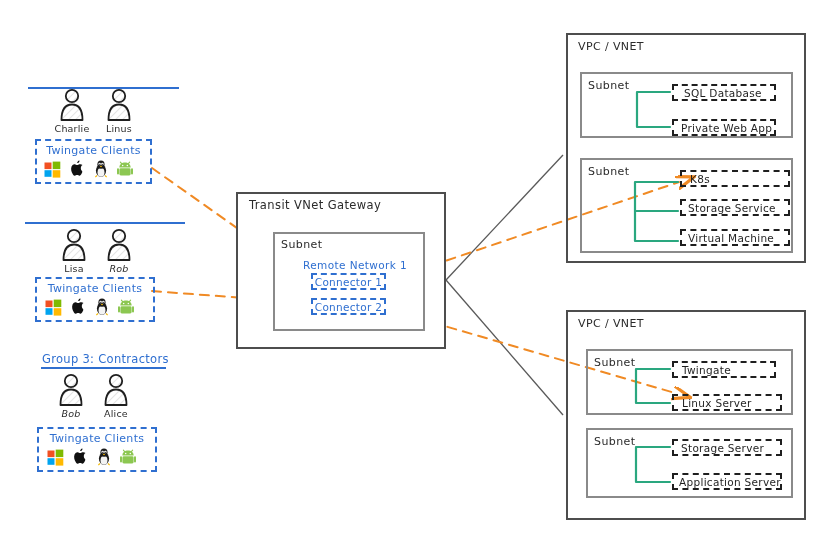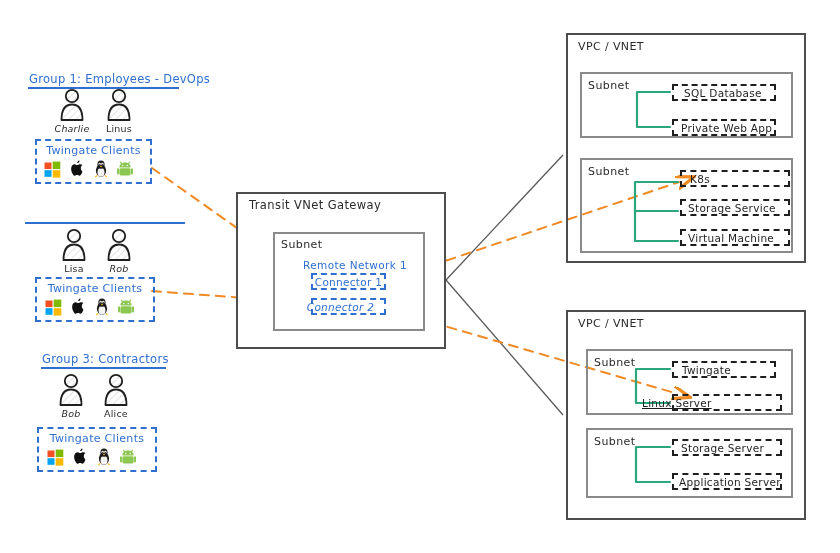--- a/index.html
+++ b/index.html
@@ -123,33 +123,32 @@
       <path d="M152,168 L312,281" marker-end="url(#arrowOrange)"></path>
       <path d="M152,291 L310,303" marker-end="url(#arrowOrange)"></path>
     </g>
 
     <g stroke="#f08a24" stroke-width="2" fill="none" stroke-dasharray="9 7" stroke-linecap="round">
       <path d="M386,281 L679,182" marker-end="url(#arrowOrange)"></path>
       <path d="M386,309 L675,393" marker-end="url(#arrowOrange)"></path>
     </g>
   </svg>
 
-  <div class="group-title" style="left:29px; top:72px;">Group 1: Employees - DevOps</div>
   <div class="group-rule" style="left:28px; top:87px; width:151px;"></div>
 
   <svg class="person" style="left:57px; top:88px;" width="30" height="34" viewBox="0 0 30 34">
     <defs>
       <pattern id="hatch1" width="5" height="5" patternTransform="rotate(45)" patternUnits="userSpaceOnUse">
         <line x1="0" y1="0" x2="0" y2="5" stroke="#c9c9c9" stroke-width="1"></line>
       </pattern>
     </defs>
     <circle cx="15" cy="8" r="6.2" fill="url(#hatch1)" stroke="#1f1f1f" stroke-width="1.8"></circle>
     <path d="M4.5,32 C4.5,21 9,16.5 15,16.5 C21,16.5 25.5,21 25.5,32 Z" fill="url(#hatch1)" stroke="#1f1f1f" stroke-width="1.8" stroke-linejoin="round"></path>
   </svg>
-  <div class="person-name" style="left:42px; top:123px; width:60px;font-style:italic;">Charlie</div>
+  <div class="person-name" style="left:42px; top:123px; width:60px;">Charlie</div>
 
   <svg class="person" style="left:104px; top:88px;" width="30" height="34" viewBox="0 0 30 34">
     <circle cx="15" cy="8" r="6.2" fill="url(#hatch1)" stroke="#1f1f1f" stroke-width="1.8"></circle>
     <path d="M4.5,32 C4.5,21 9,16.5 15,16.5 C21,16.5 25.5,21 25.5,32 Z" fill="url(#hatch1)" stroke="#1f1f1f" stroke-width="1.8" stroke-linejoin="round"></path>
   </svg>
   <div class="person-name" style="left:89px; top:123px; width:60px;">Linus</div>
 
   <div class="dashed-blue" style="left:35px; top:139px; width:117px; height:45px;"></div>
   <div class="clients-title" style="left:35px; top:144px; width:117px;">Twingate Clients</div>
   <div class="os-row" style="left:44px; top:160px; gap:9px;">
@@ -295,21 +294,21 @@
 
   <div class="box-inner" style="left:273px; top:232px; width:152px; height:99px;"></div>
   <div class="lbl" style="left:281px; top:238px;">Subnet</div>
 
   <div class="lbl-blue lbl" style="left:303px; top:259px; font-size:10.5px;">Remote Network 1</div>
 
   <div class="dashed-blue" style="left:311px; top:273px; width:75px; height:17px;"></div>
   <div class="conn-label" style="left:311px; top:276px; width:75px;">Connector 1</div>
 
   <div class="dashed-blue" style="left:311px; top:298px; width:75px; height:17px;"></div>
-  <div class="conn-label" style="left:303px; top:301px; width:75px;font-style:italic;">Connector 2</div>
+  <div class="conn-label" style="left:311px; top:301px; width:75px;">Connector 2</div>
 
   <div class="box" style="left:566px; top:33px; width:240px; height:230px;"></div>
   <div class="lbl" style="left:578px; top:40px; font-size:11px;">VPC / VNET</div>
 
   <div class="box-inner" style="left:580px; top:72px; width:213px; height:66px;"></div>
   <div class="lbl" style="left:588px; top:79px;">Subnet</div>
   <svg class="svg-layer" viewBox="0 0 840 553">
     <path d="M670,92 L637,92 L637,127 L670,127" fill="none" stroke="#2aa77f" stroke-width="2.2" stroke-linejoin="round" stroke-linecap="round"></path>
   </svg>
   <div class="dashed-dark" style="left:672px; top:84px; width:104px; height:17px;"></div>
@@ -334,21 +333,21 @@
   <div class="lbl" style="left:578px; top:317px; font-size:11px;">VPC / VNET</div>
 
   <div class="box-inner" style="left:586px; top:349px; width:207px; height:66px;"></div>
   <div class="lbl" style="left:594px; top:356px;">Subnet</div>
   <svg class="svg-layer" viewBox="0 0 840 553">
     <path d="M670,369 L636,369 L636,403 L670,403" fill="none" stroke="#2aa77f" stroke-width="2.2" stroke-linejoin="round" stroke-linecap="round"></path>
   </svg>
   <div class="dashed-dark" style="left:672px; top:361px; width:104px; height:17px;"></div>
   <div class="res-label" style="left:682px; top:364px;">Twingate</div>
   <div class="dashed-dark" style="left:672px; top:394px; width:110px; height:17px;"></div>
-  <div class="res-label" style="left:642px; top:397px;text-decoration:underline;">Linux Server</div>
+  <div class="res-label" style="left:682px; top:397px;">Linux Server</div>
 
   <div class="box-inner" style="left:586px; top:428px; width:207px; height:70px;"></div>
   <div class="lbl" style="left:594px; top:435px;">Subnet</div>
   <svg class="svg-layer" viewBox="0 0 840 553">
     <path d="M670,447 L636,447 L636,482 L670,482" fill="none" stroke="#2aa77f" stroke-width="2.2" stroke-linejoin="round" stroke-linecap="round"></path>
   </svg>
   <div class="dashed-dark" style="left:672px; top:439px; width:110px; height:17px;"></div>
   <div class="res-label" style="left:681px; top:442px;">Storage Server</div>
   <div class="dashed-dark" style="left:672px; top:473px; width:110px; height:17px;"></div>
   <div class="res-label" style="left:679px; top:476px;">Application Server</div>

